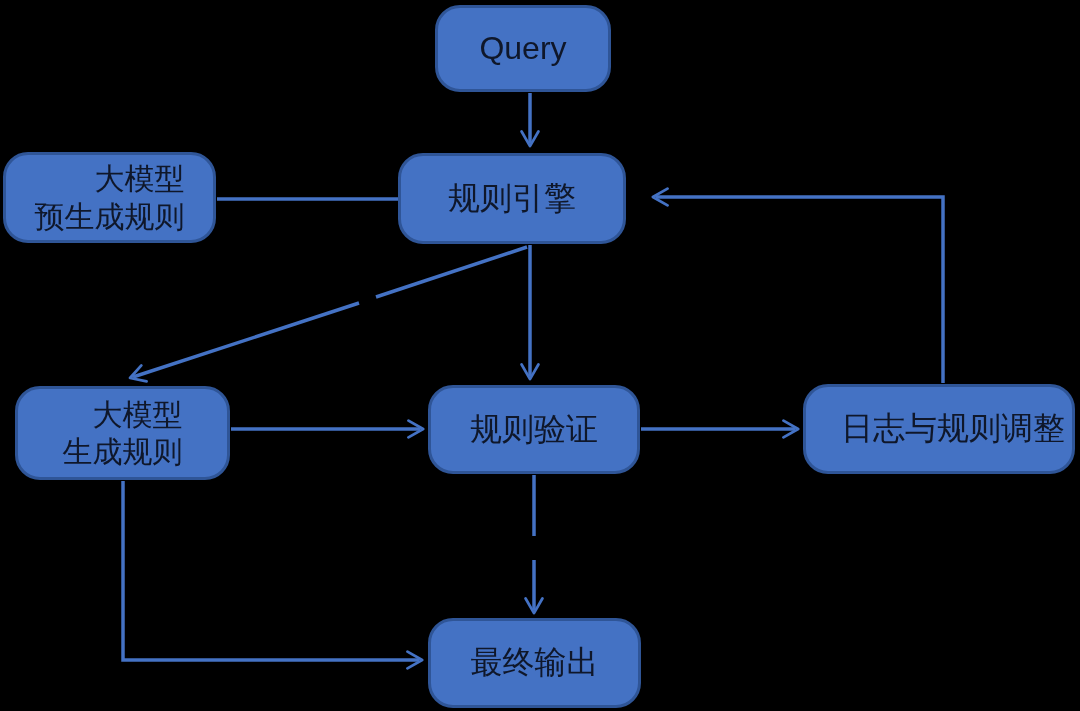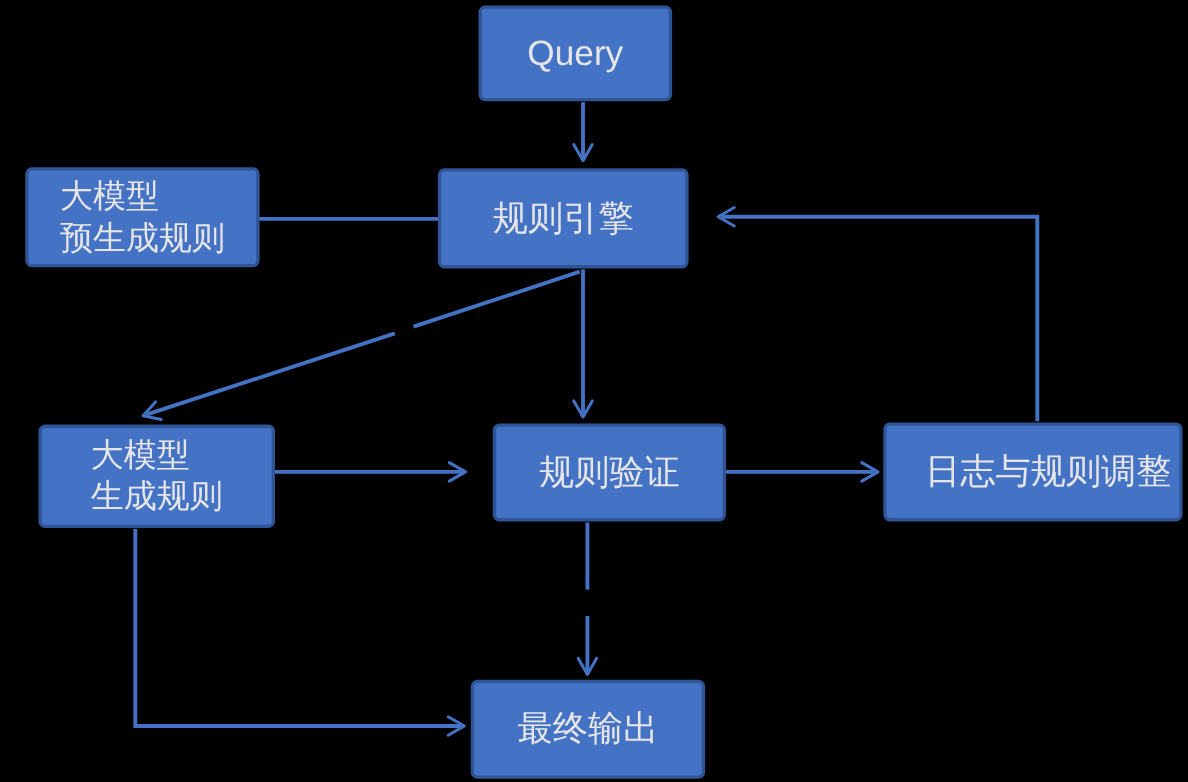--- a/index.html
+++ b/index.html
@@ -24,44 +24,43 @@
   }
   .edges-svg line, .edges-svg polyline {
     stroke: #4472C4;
     stroke-width: 3.5;
     fill: none;
   }
   .node {
     position: absolute;
     background: #4472C4;
     border: 3px solid #2F5597;
-    border-radius: 6px;
+    border-radius: 25px;
     box-sizing: border-box;
     display: flex;
     align-items: center;
     justify-content: center;
-    text-align: left;
-    color: #e5e5e5;
+    text-align: right;
+    color: #0f172a;
     font-size: 32px;
     line-height: 1.3;
     white-space: pre-line;
   }
   .node.sans {
     font-family: "Liberation Sans", "DejaVu Sans", sans-serif;
   }
   .node.two-line {
     font-size: 30px;
     line-height: 1.25;
-    margin-left: 20px;
   }
   #node-query            { left: 435px; top:   5px; width: 176px; height:  87px; }
   #node-llm-pregen       { left:   3px; top: 152px; width: 213px; height:  91px; }
   #node-rule-engine      { left: 398px; top: 153px; width: 228px; height:  91px; }
   #node-llm-gen          { left:  15px; top: 386px; width: 215px; height:  94px; }
-  #node-rule-validation  { left: 448px; top: 385px; width: 212px; height:  89px; }
+  #node-rule-validation  { left: 428px; top: 385px; width: 212px; height:  89px; }
   #node-log-adjust       { left: 803px; top: 384px; width: 272px; height:  90px; padding-left: 28px; }
   #node-final-output     { left: 428px; top: 618px; width: 213px; height:  90px; }
 </style>
 </head>
 <body>
 
 <div class="canvas">
 
   <svg class="edges-svg" viewBox="0 0 1080 711" xmlns="http://www.w3.org/2000/svg">
     <defs>

